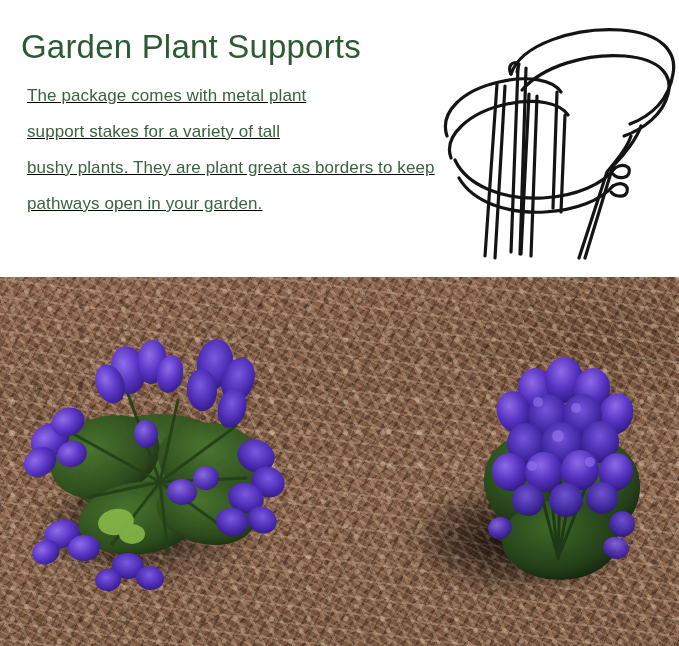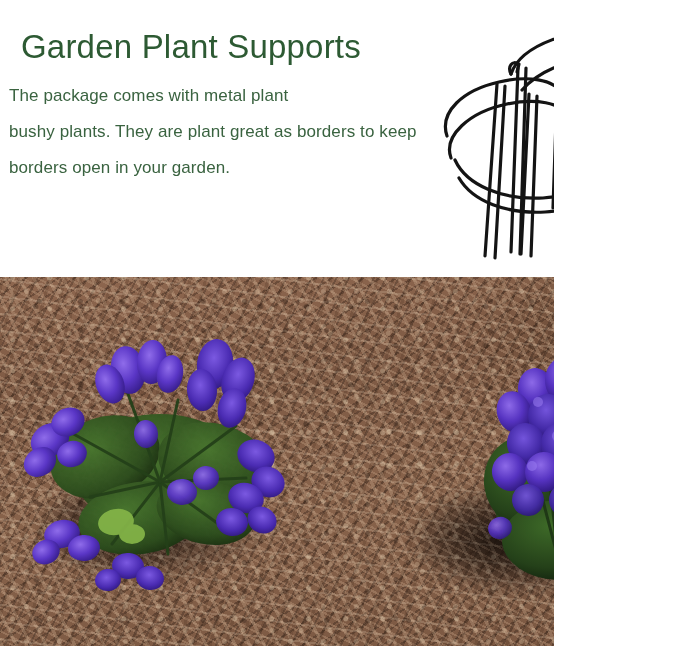--- a/index.html
+++ b/index.html
@@ -6,21 +6,21 @@
   html, body {
     margin: 0;
     padding: 0;
     background: #ffffff;
   }
   body {
     font-family: "Liberation Sans", sans-serif;
   }
   #page {
     position: relative;
-    width: 554px;
+    width: 679px;
     height: 646px;
     overflow: hidden;
     background: #701a75;
   }
 
   
   #info-panel {
     position: absolute;
     left: 0; top: 0;
     width: 679px;
@@ -34,23 +34,24 @@
     top: 4px;
     font-size: 33px;
     line-height: 42px;
     font-weight: 400;
     letter-spacing: 0.2px;
     color: #2d5a33;
     white-space: nowrap;
   }
   #description {
     position: absolute;
-    left: 9px;
+    left: 27px;
     top: 78px;
     width: 500px;
+    text-decoration: underline;
   }
   .desc-line {
     font-size: 17px;
     line-height: 36px;
     color: #3a6340;
     white-space: nowrap;
     letter-spacing: 0.1px;
   }
 
   
@@ -150,22 +151,23 @@
 <body>
 
 <div id="page">
 
   <section id="info-panel">
 
     <h1 id="page-title">Garden Plant Supports</h1>
 
     <div id="description">
       <div class="desc-line">The package comes with metal plant</div>
+      <div class="desc-line">support stakes for a variety of tall</div>
       <div class="desc-line">bushy plants. They are plant great as borders to keep</div>
-      <div class="desc-line">borders open in your garden.</div>
+      <div class="desc-line">pathways open in your garden.</div>
     </div>
 
     <div id="wire-illustration">
       <svg width="254" height="252" viewBox="0 0 254 252" xmlns="http://www.w3.org/2000/svg">
         <g fill="none" stroke="#141414" stroke-width="3.2" stroke-linecap="round" stroke-linejoin="round">
 
           <path d="M86 66
                    C 96 36, 150 19, 196 22
                    C 238 25, 252 45, 248 66
                    C 244 92, 226 108, 205 116"></path>

